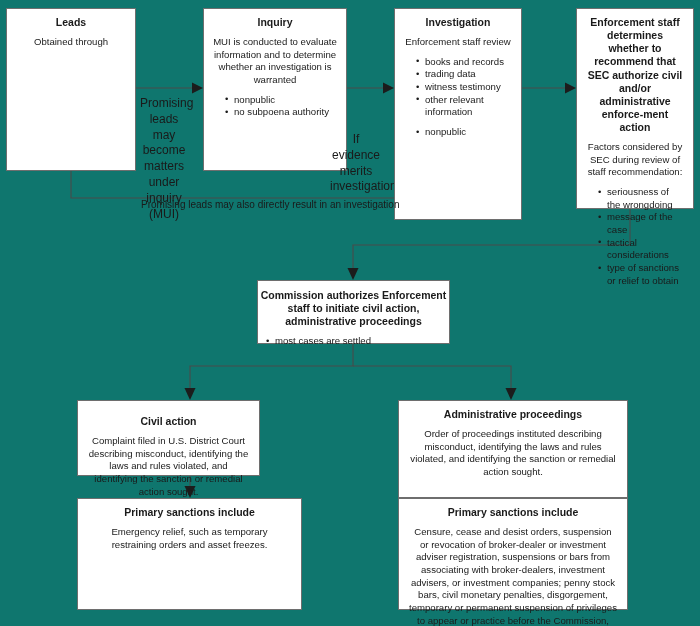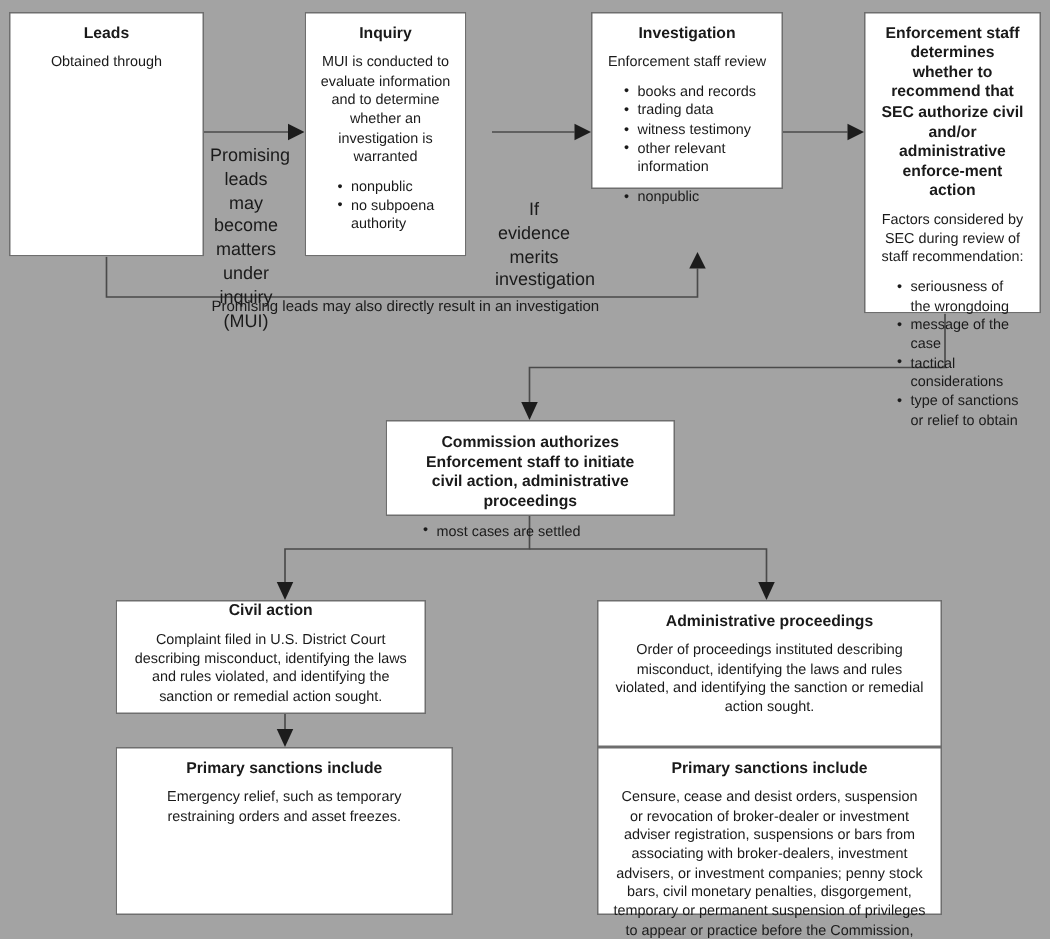--- a/index.html
+++ b/index.html
@@ -8,21 +8,21 @@
     background: #ffffff;
   }
   body {
     font-family: "Liberation Sans", sans-serif;
     color: #1a1a1a;
   }
   #canvas {
     position: relative;
     width: 700px;
     height: 626px;
-    background: #a3a3a3;
+    background: #0f766e;
     overflow: hidden;
   }
   .box {
     position: absolute;
     border: 1px solid #6e6e6e;
     background: #ffffff;
     box-sizing: border-box;
     padding: 7px 9px 7px 9px;
   }
   .box-title {
@@ -122,32 +122,32 @@
     <polygon class="arrowhead" points="505.5,486 511,498 516.5,486"></polygon>
   </svg>
 
   <div class="box" style="left:6px; top:8px; width:130px; height:163px;">
     <div class="box-title">Leads</div>
     <div class="para tight">Obtained through</div>
   </div>
 
   <div class="edge-label" style="left:140px; top:96px; width:48px;">Promising leads may become matters under inquiry (MUI)</div>
 
-  <div class="box" style="left:203px; top:8px; width:108px; height:163px;">
+  <div class="box" style="left:203px; top:8px; width:144px; height:163px;">
     <div class="box-title">Inquiry</div>
     <div class="para">MUI is conducted to evaluate information and to determine whether an investigation is warranted</div>
     <ul class="bullets nogap">
       <li>nonpublic</li>
       <li>no subpoena authority</li>
     </ul>
   </div>
 
   <div class="edge-label" style="left:330px; top:96px; width:52px;margin-top:36px;">If evidence merits investigation</div>
 
-  <div class="box" style="left:394px; top:8px; width:128px; height:118px;">
+  <div class="box" style="left:394px; top:8px; width:128px; height:212px;">
     <div class="box-title">Investigation</div>
     <div class="para">Enforcement staff review</div>
     <ul class="bullets nogap" style="margin-bottom:7px;">
       <li>books and records</li>
       <li>trading data</li>
       <li>witness testimony</li>
       <li>other relevant information</li>
     </ul>
     <ul class="bullets nogap">
       <li>nonpublic</li>
@@ -160,28 +160,28 @@
     <ul class="bullets nogap">
       <li>seriousness of the wrongdoing</li>
       <li>message of the case</li>
       <li>tactical considerations</li>
       <li>type of sanctions or relief to obtain</li>
     </ul>
   </div>
 
   <div class="note-label" style="left:141px; top:198px;">Promising leads may also directly result in an investigation</div>
 
-  <div class="box" style="left:257px; top:280px; width:193px; height:64px; padding:8px 16px;">
+  <div class="box" style="left:257px; top:280px; width:193px; height:64px; padding:8px 0;">
     <div class="box-title">Commission authorizes Enforcement staff to initiate civil action, administrative proceedings</div>
     <ul class="bullets nogap" style="padding-left:8px;">
       <li>most cases are settled</li>
     </ul>
   </div>
 
-  <div class="box" style="left:77px; top:400px; width:207px; height:76px; padding:0 10px;">
+  <div class="box" style="left:77px; top:400px; width:183px; height:76px; padding:14px 10px;">
     <div class="box-title">Civil action</div>
     <div class="para tight">Complaint filed in U.S. District Court describing misconduct, identifying the laws and rules violated, and identifying the sanction or remedial action sought.</div>
   </div>
 
   <div class="box" style="left:398px; top:400px; width:230px; height:98px; padding:7px 10px;">
     <div class="box-title">Administrative proceedings</div>
     <div class="para tight">Order of proceedings instituted describing misconduct, identifying the laws and rules violated, and identifying the sanction or remedial action sought.</div>
   </div>
 
   <div class="box" style="left:77px; top:498px; width:225px; height:112px; padding:7px 10px;">

